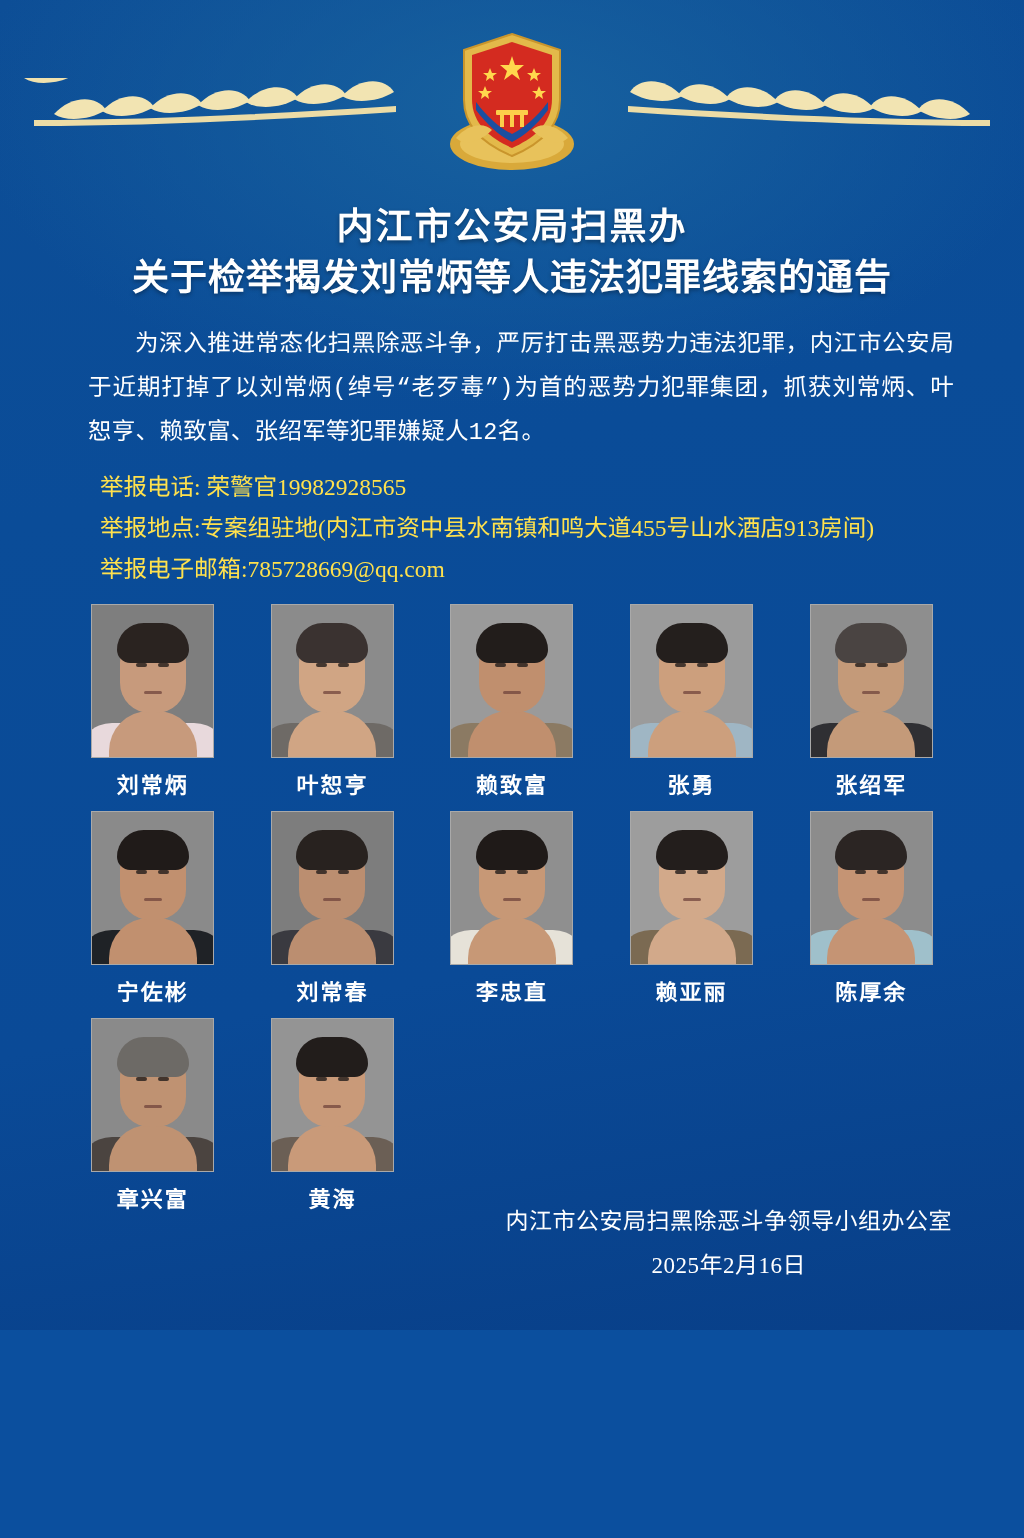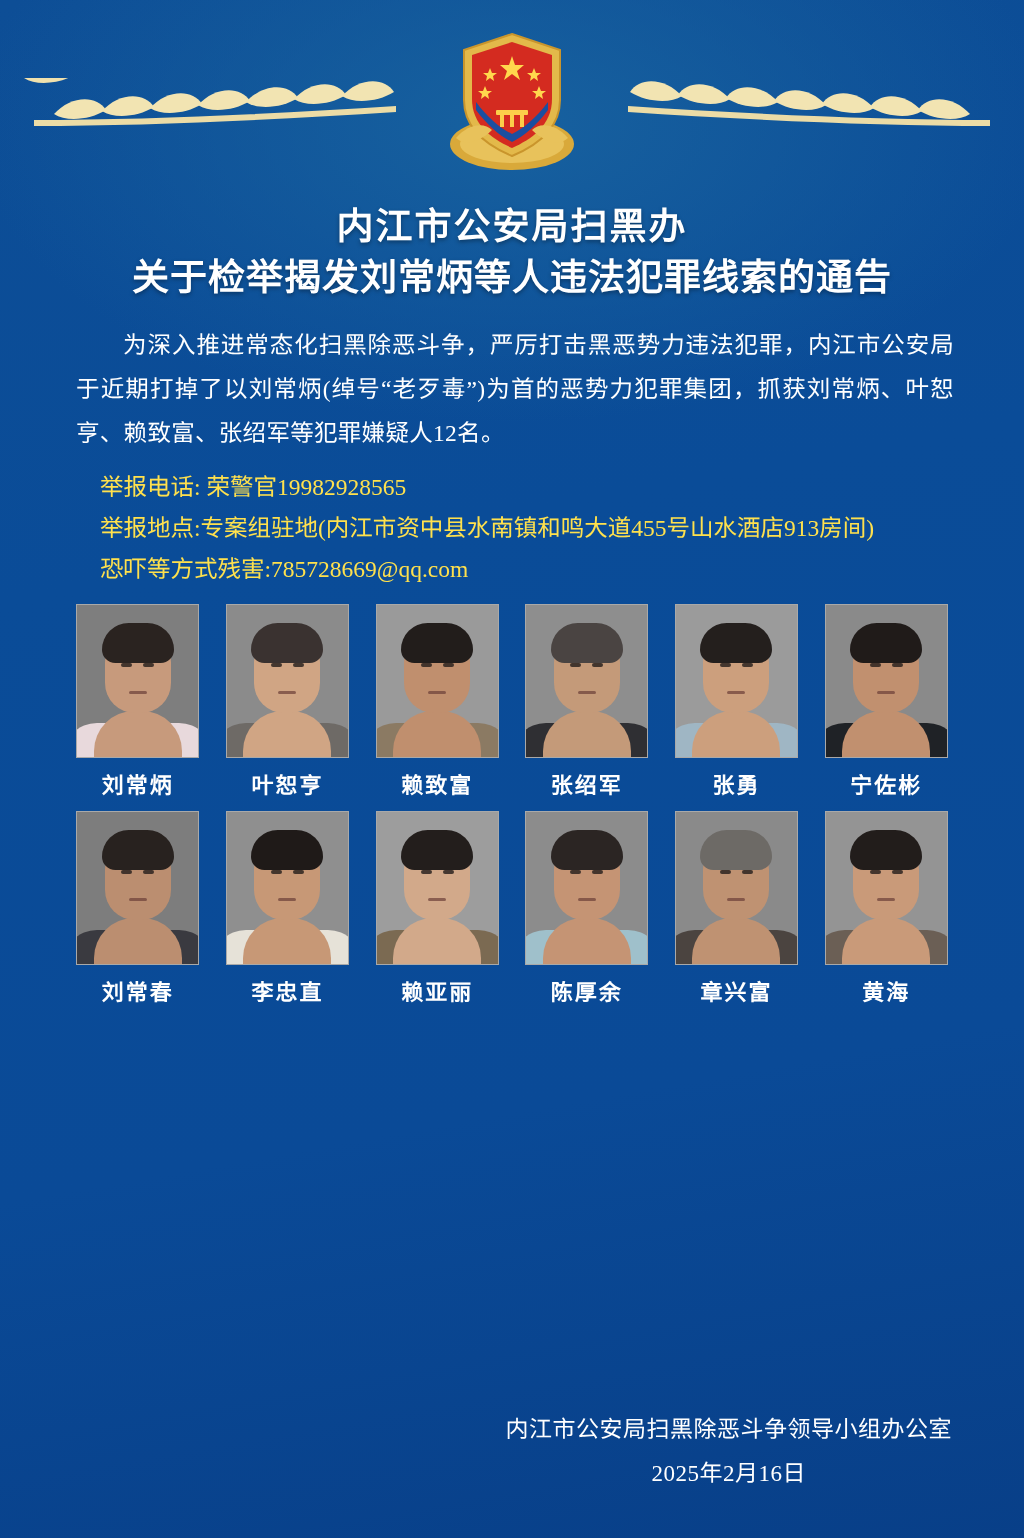--- a/index.html
+++ b/index.html
@@ -10,21 +10,21 @@
     width: 1024px;
     height: 1538px;
     background: #0b4f9e;
     font-family: "Liberation Serif", "DejaVu Serif", serif;
     color: #ffffff;
     overflow: hidden;
   }
   .poster {
     position: relative;
     width: 1024px;
-    height: 1538px;
+    height: 1330px;
     background:
       radial-gradient(ellipse 900px 500px at 50% 8%, #17619f 0%, rgba(23,97,159,0) 60%),
       linear-gradient(170deg, #0d4e96 0%, #0a4c98 35%, #0a4a97 70%, #083f88 100%);
     box-sizing: border-box;
     overflow: hidden;
   }
   
   .header {
     position: relative;
     height: 196px;
@@ -68,40 +68,41 @@
   }
 
   
   .body-text {
     padding: 16px 70px 0 72px;
     font-size: 23.5px;
     line-height: 44px;
     letter-spacing: 0.3px;
   }
   .body-text p {
-    margin: 0 0 2px 4px;
+    margin: 0 0 2px 16px;
     text-indent: 2em;
     text-align: justify;
+    font-family: Liberation Mono, monospace;
   }
   .contacts {
     padding: 10px 70px 0 100px;
     font-size: 23.5px;
     line-height: 41px;
     color: #ffe14d;
   }
   .contacts div {
     white-space: nowrap;
   }
 
   
   .grid {
     margin: 14px auto 15px;
     width: 886px;
     display: grid;
-    grid-template-columns: repeat(6, 1fr);
+    grid-template-columns: repeat(5, 1fr);
     row-gap: 6px;
     column-gap: 16px;
     gap: 12px;
   }
   .cell {
     text-align: center;
   }
   .photo {
     width: 121px;
     height: 152px;
@@ -279,21 +280,21 @@
     <div class="title-line2">关于检举揭发刘常炳等人违法犯罪线索的通告</div>
   </div>
 
   <div class="body-text">
     <p>为深入推进常态化扫黑除恶斗争，严厉打击黑恶势力违法犯罪，内江市公安局于近期打掉了以刘常炳(绰号“老歹毒”)为首的恶势力犯罪集团，抓获刘常炳、叶恕亨、赖致富、张绍军等犯罪嫌疑人12名。</p>
   </div>
 
   <div class="contacts">
     <div>举报电话: 荣警官19982928565</div>
     <div>举报地点:专案组驻地(内江市资中县水南镇和鸣大道455号山水酒店913房间)</div>
-    <div>恐吓等方式残害:785728669@qq.com</div>
+    <div>举报电子邮箱:785728669@qq.com</div>
   </div>
 
   <div class="grid">
 
     <div class="cell">
       <div class="photo">
         <div class="bg" style="background:#7e7e7e"></div>
         <div class="shoulders" style="background:#e8d9dc"></div>
         <div class="neck" style="background:#c79a7c"></div>
         <div class="head" style="background:#c79a7c"></div>
@@ -328,48 +329,48 @@
         <div class="hair" style="background:#221d1b"></div>
         <div class="eye l"></div>
         <div class="eye r"></div>
         <div class="mouth"></div>
       </div>
       <div class="name">赖致富</div>
     </div>
 
     <div class="cell">
       <div class="photo">
+        <div class="bg" style="background:#9b9b9b"></div>
+        <div class="shoulders" style="background:#9fb6c4"></div>
+        <div class="neck" style="background:#cc9f7d"></div>
+        <div class="head" style="background:#cc9f7d"></div>
+        <div class="hair" style="background:#241f1d"></div>
+        <div class="eye l"></div>
+        <div class="eye r"></div>
+        <div class="mouth"></div>
+      </div>
+      <div class="name">张勇</div>
+    </div>
+
+    <div class="cell">
+      <div class="photo">
         <div class="bg" style="background:#8e8e8e"></div>
         <div class="shoulders" style="background:#2f2f33"></div>
         <div class="neck" style="background:#c49a79"></div>
         <div class="head" style="background:#c49a79"></div>
         <div class="hair" style="background:#4a4442"></div>
         <div class="eye l"></div>
         <div class="eye r"></div>
         <div class="mouth"></div>
       </div>
       <div class="name">张绍军</div>
     </div>
 
     <div class="cell">
       <div class="photo">
-        <div class="bg" style="background:#9b9b9b"></div>
-        <div class="shoulders" style="background:#9fb6c4"></div>
-        <div class="neck" style="background:#cc9f7d"></div>
-        <div class="head" style="background:#cc9f7d"></div>
-        <div class="hair" style="background:#241f1d"></div>
-        <div class="eye l"></div>
-        <div class="eye r"></div>
-        <div class="mouth"></div>
-      </div>
-      <div class="name">张勇</div>
-    </div>
-
-    <div class="cell">
-      <div class="photo">
         <div class="bg" style="background:#8a8a8a"></div>
         <div class="shoulders" style="background:#1f2226"></div>
         <div class="neck" style="background:#c1906f"></div>
         <div class="head" style="background:#c1906f"></div>
         <div class="hair" style="background:#201b19"></div>
         <div class="eye l"></div>
         <div class="eye r"></div>
         <div class="mouth"></div>
       </div>
       <div class="name">宁佐彬</div>

